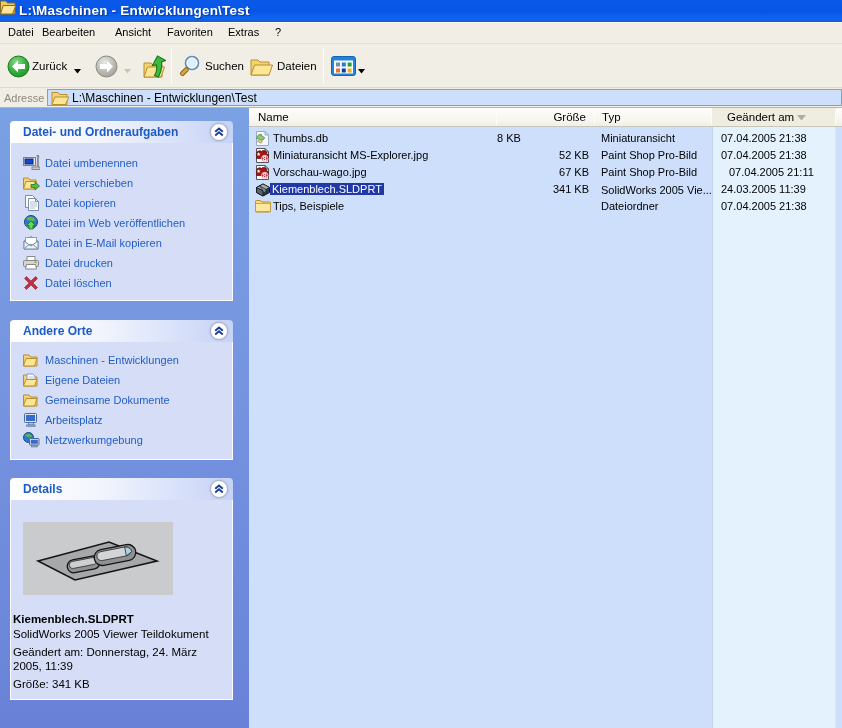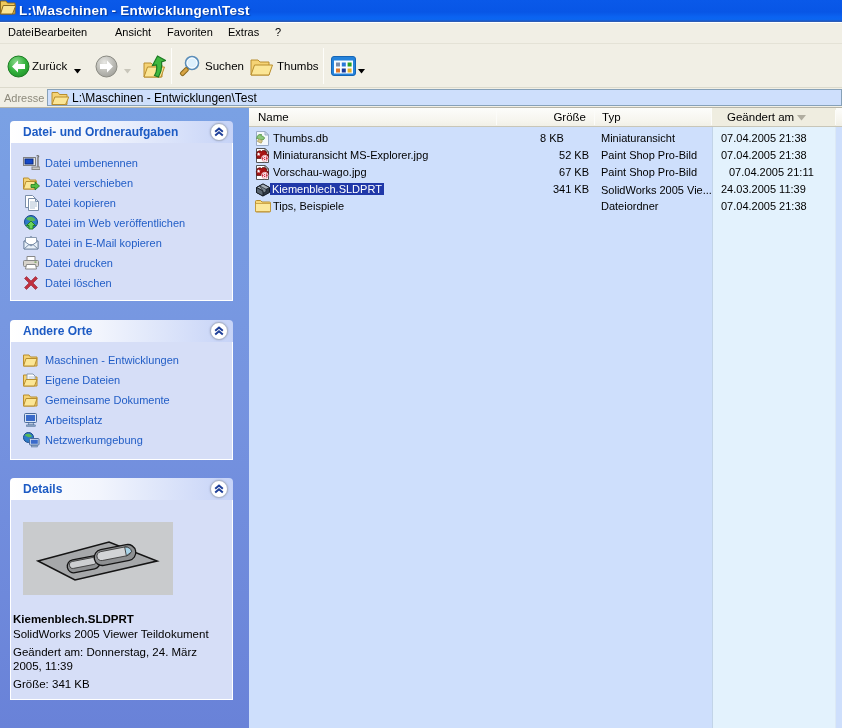--- a/index.html
+++ b/index.html
@@ -64,21 +64,21 @@
   <div class="abs" id="title-icon" style="left:0px;top:0px;width:16px;height:15px;">
     <svg width="16" height="15" viewBox="0 0 16 15">
       <path d="M0.5 1 h5.5 l1.5 2 H15 v11 H0.5 z" fill="#F0C95C" stroke="#8A6A1E" stroke-width="1"></path>
       <path d="M0.5 14 L3.2 5.5 h12.6 L12.5 14 z" fill="#FBE696" stroke="#8A6A1E" stroke-width="1"></path>
     </svg>
   </div>
   <div id="title-text" class="abs">L:\Maschinen - Entwicklungen\Test</div>
 
   <div id="menubar" class="abs"></div>
   <div class="menu-item" style="left:8px;top:26px;">Datei</div>
-  <div class="menu-item" style="left:34px;top:26px;">Bearbeiten</div>
+  <div class="menu-item" style="left:42px;top:26px;">Bearbeiten</div>
   <div class="menu-item" style="left:115px;top:26px;">Ansicht</div>
   <div class="menu-item" style="left:167px;top:26px;">Favoriten</div>
   <div class="menu-item" style="left:228px;top:26px;">Extras</div>
   <div class="menu-item" style="left:275px;top:26px;">?</div>
 
   <div id="toolbar" class="abs"></div>
   <div class="abs" style="left:7px;top:55px;">
     <svg width="23" height="23" viewBox="0 0 23 23">
       <circle cx="11.5" cy="11.5" r="10.5" fill="url(#gb)" stroke="#1A7A21" stroke-width="1"></circle>
       <defs>
@@ -130,21 +130,21 @@
       <rect x="1" y="15" width="9" height="4" rx="1.5" transform="rotate(-45 5 17)" fill="#D8A443" stroke="#8A6A20"></rect>
     </svg>
   </div>
   <div class="tbtext" style="left:205px;top:60px;">Suchen</div>
   <div class="abs" style="left:250px;top:56px;">
     <svg width="23" height="21" viewBox="0 0 23 21">
       <path d="M1 4 h7 l2 2 h9 v13 H1 z" fill="#F5D375" stroke="#B98E2E"></path>
       <path d="M1 19 L4.5 9 h18 L19 19 z" fill="#FBE696" stroke="#B98E2E"></path>
     </svg>
   </div>
-  <div class="tbtext" style="left:277px;top:60px;">Thumbs</div>
+  <div class="tbtext" style="left:277px;top:60px;">Dateien</div>
   <div class="tbsep" style="left:323px;top:48px;"></div>
   <div class="abs" style="left:331px;top:56px;">
     <svg width="25" height="20" viewBox="0 0 25 20">
         <rect x="0.5" y="0.5" width="24" height="19" rx="2.5" fill="#2583DB" stroke="#1565B5"></rect>
         <rect x="3" y="4.5" width="19" height="13" fill="#F8FCFF"></rect>
         <rect x="5" y="6.5" width="4" height="4" fill="#7C8CA8"></rect>
         <rect x="10.8" y="6.5" width="4" height="4" fill="#2878D8"></rect>
         <rect x="16.6" y="6.5" width="4" height="4" fill="#28A028"></rect>
         <rect x="5" y="12.5" width="4" height="4" fill="#E07828"></rect>
         <rect x="10.8" y="12.5" width="4" height="4" fill="#183898"></rect>
@@ -367,21 +367,21 @@
   <div class="abs" style="left:712px;top:127px;width:124px;height:601px;background:#E3F2FD;border-left:1px solid #C2D4E8;border-right:1px solid #DCE9F5;"></div>
 
   <div class="row abs" style="top:130px;left:249px;">
     <span class="abs" style="left:6px;top:1px;"><svg width="15" height="15" viewBox="0 0 15 15">
           <path d="M1.5 0.5 h8.5 l3.5 3.5 v10.5 H1.5 z" fill="#F4F8FC" stroke="#9AACC8"></path>
           <path d="M10 0.5 v3.5 h3.5 z" fill="#D8E4F0" stroke="#9AACC8"></path>
           <path d="M2 5.5 q1.8 -3 4.8 -1.8 l-1 0.7 l2.8 1.4 q1.8 1 0.4 2.4 q-1.8 1.4 -4.2 0.5 l-2.4 -1.4 l-0.7 0.8 z" fill="#8CC87C" stroke="#4A8A3A" stroke-width="0.7"></path>
           <path d="M3.8 7.8 l3.6 2 l-1.2 2.4 l-3.8 -1.8 z" fill="#D8C890" stroke="#A89850" stroke-width="0.7"></path>
         </svg></span>
     <span class="cell" style="left:24px;">Thumbs.db</span>
-    <span class="cell" style="left:257px;width:92px;text-align:center;">8 KB</span>
+    <span class="cell" style="left:248px;width:92px;text-align:left;">8 KB</span>
     <span class="cell" style="left:352px;">Miniaturansicht</span>
     <span class="cell" style="left:472px;">07.04.2005 21:38</span>
   </div>
   <div class="row abs" style="top:147px;left:249px;">
     <span class="abs" style="left:6px;top:1px;"><svg width="15" height="15" viewBox="0 0 15 15">
           <path d="M1.5 0.5 h8.5 l3.5 3.5 v10.5 H1.5 z" fill="#fff" stroke="#555"></path>
           <path d="M10 0.5 v3.5 h3.5 z" fill="#E0E0E0" stroke="#555"></path>
           <path d="M1.8 6 q-0.3 -3 2.7 -3.2 q1.4 -0.1 2 0.7 q0.5 -1 2 -1 q3 0 3.2 2.7 l0.1 1.2 h1.4 v4 H1.8 l0 -2 q-0.6 -1 -0.4 -2.4 z" fill="#A81414" stroke="#5A0A0A" stroke-width="0.8"></path>
           <path d="M3.6 4.2 l0.6 1.2 l1.3 0.15 l-0.95 0.95 l0.25 1.3 l-1.2 -0.6 l-1.2 0.6 l0.25 -1.3 l-0.95 -0.95 l1.3 -0.15 z" fill="#fff"></path>
           <circle cx="9.8" cy="10.5" r="3.2" fill="#C81830" stroke="#fff" stroke-width="0.8"></circle>

